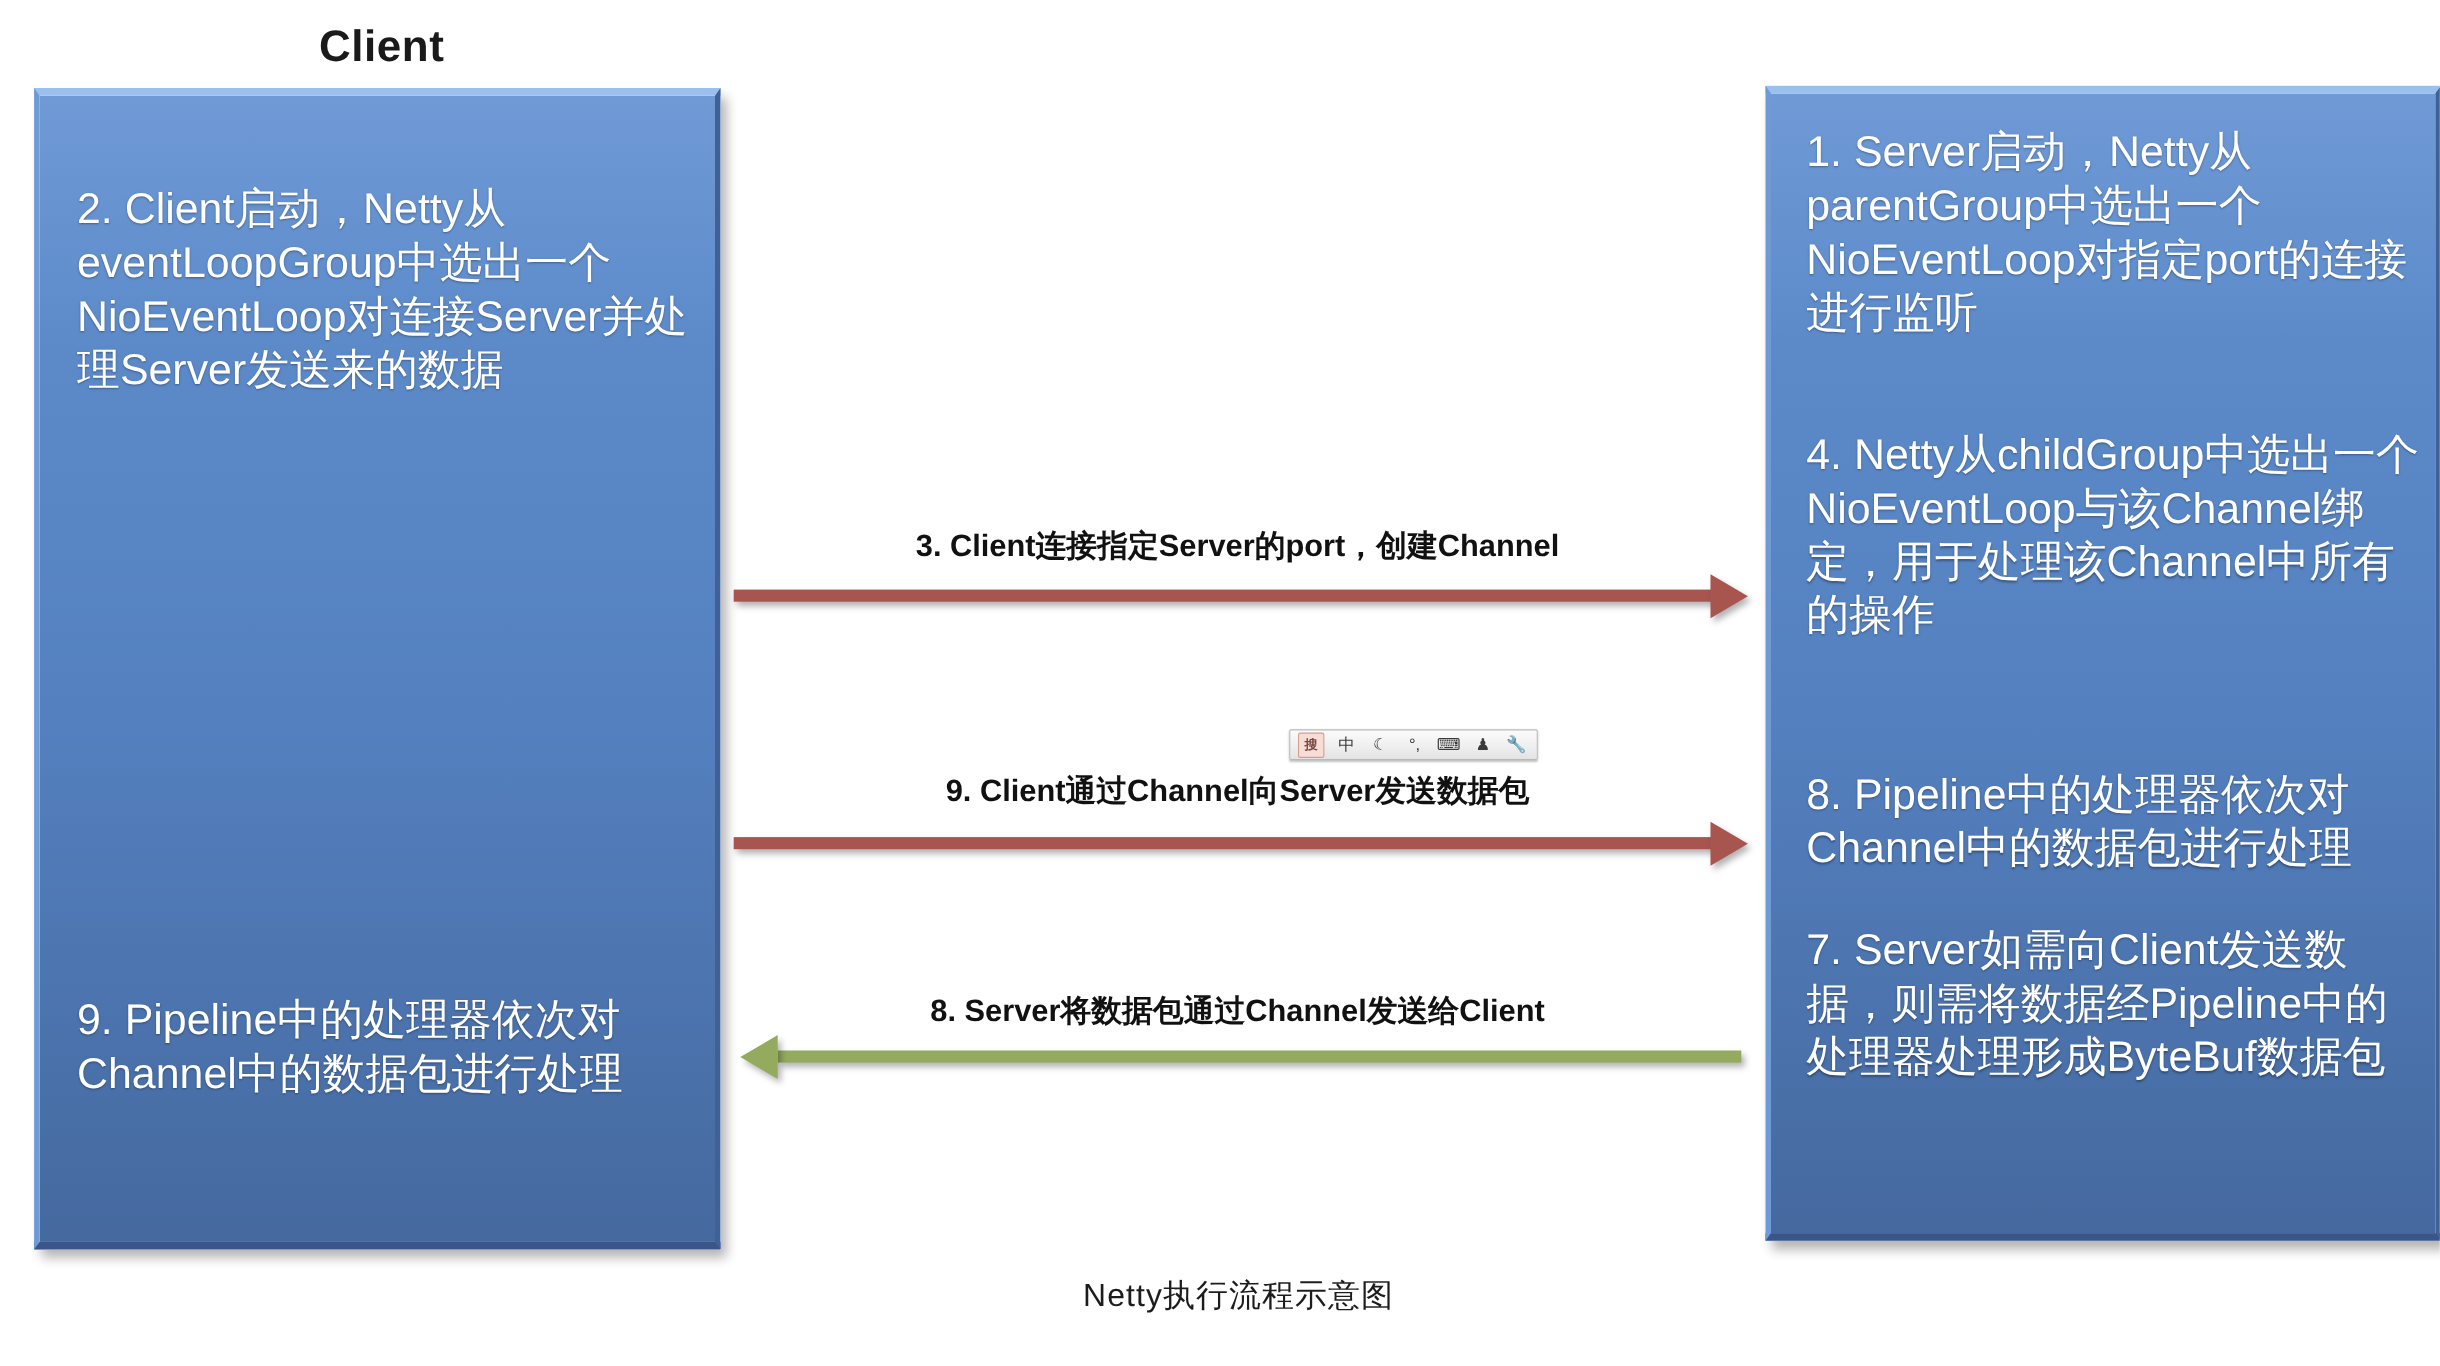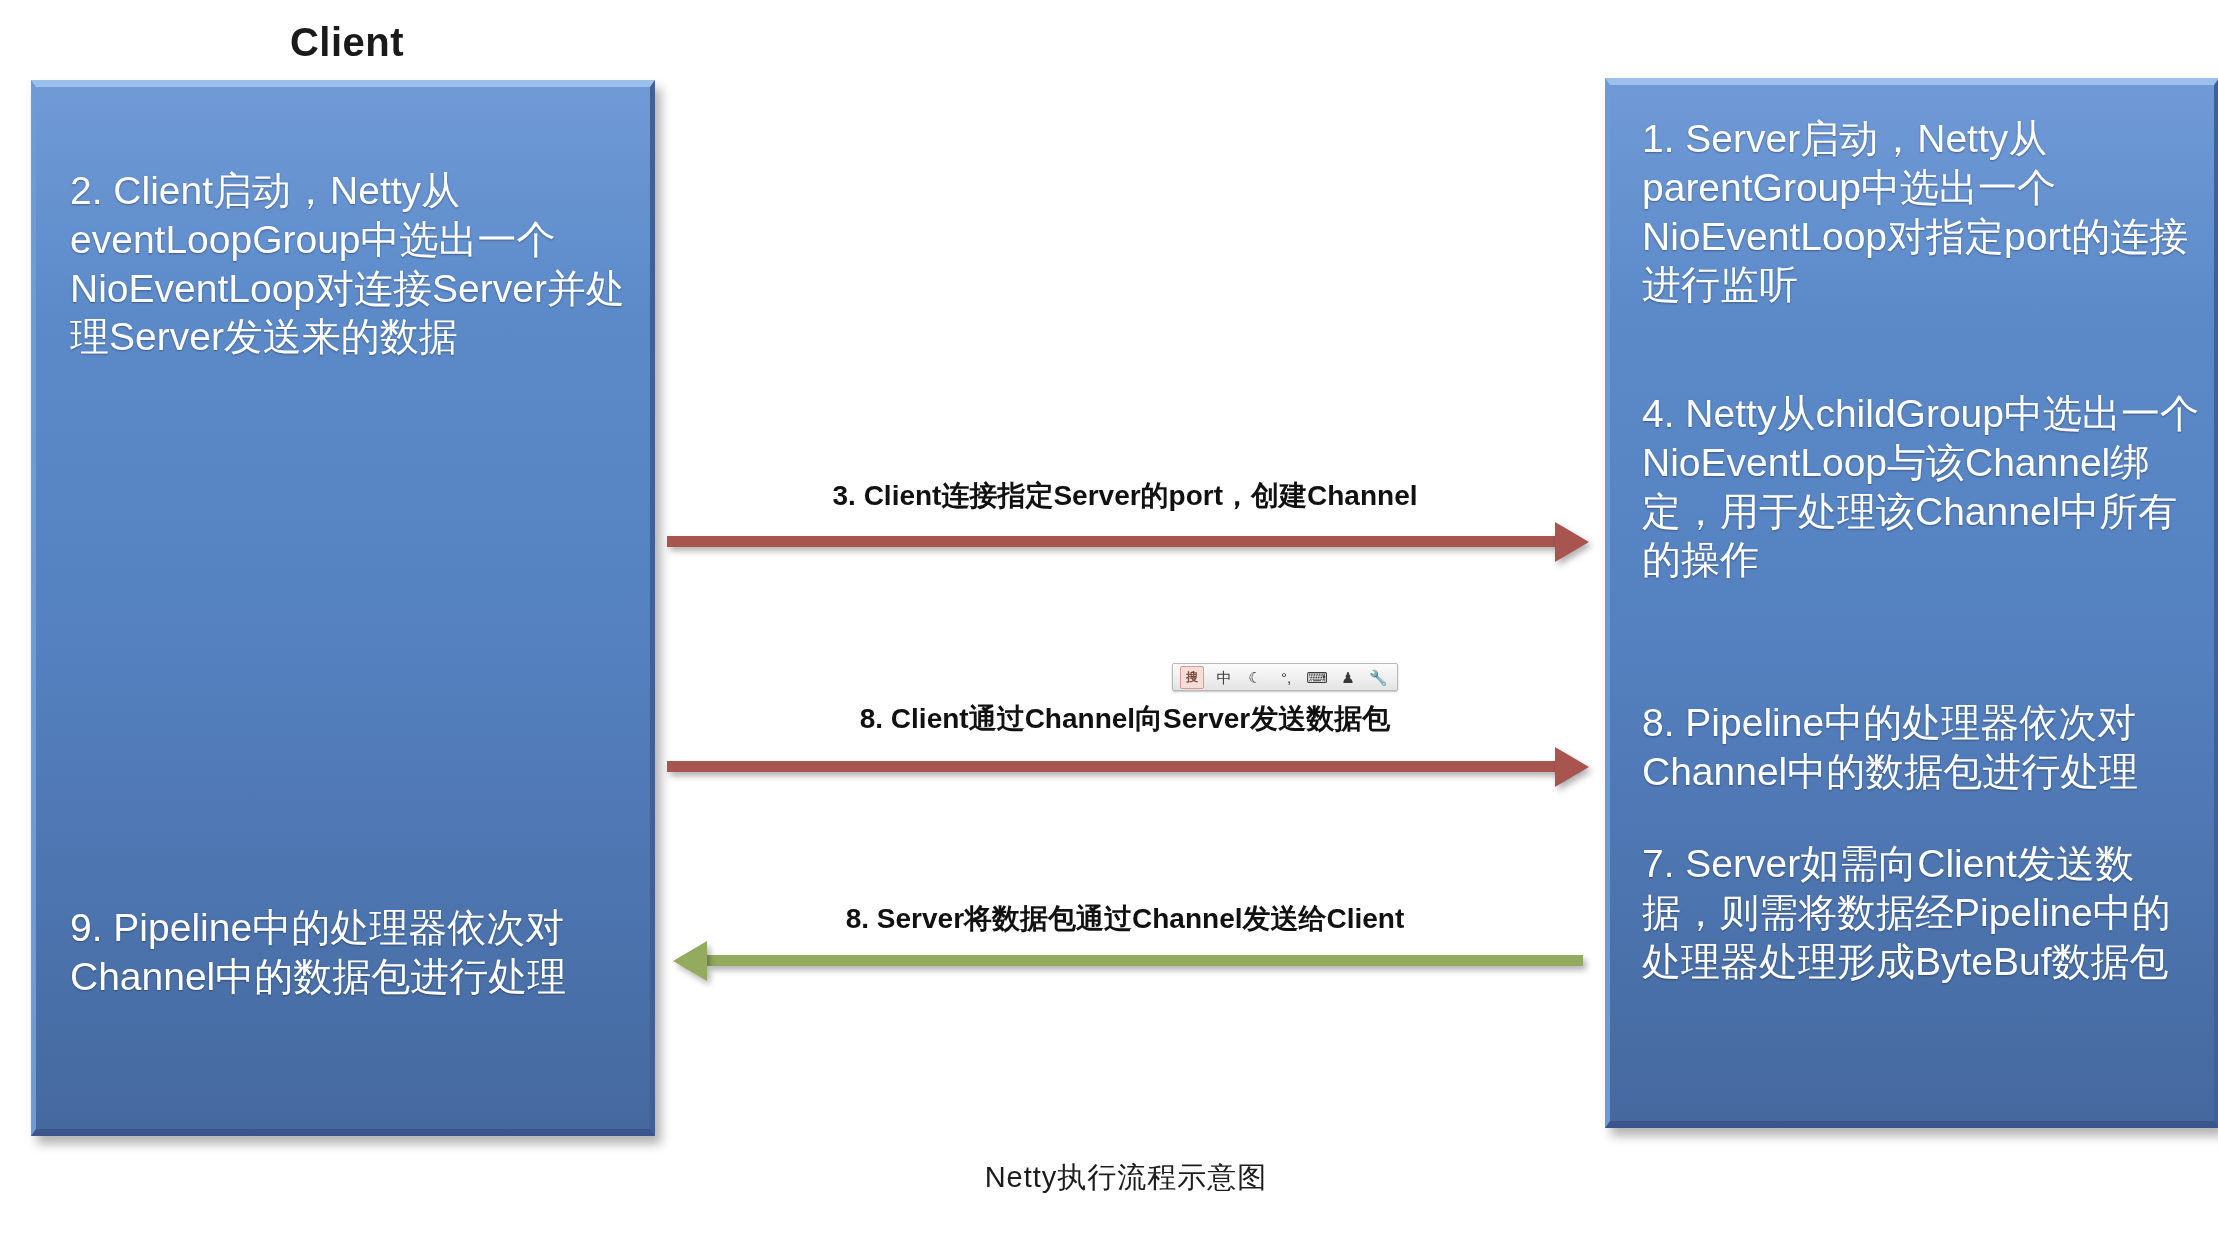--- a/index.html
+++ b/index.html
@@ -185,21 +185,21 @@
     <div class="box-para" id="server-p1">1. Server启动，Netty从parentGroup中选出一个NioEventLoop对指定port的连接进行监听</div>
     <div class="box-para" id="server-p2">4. Netty从childGroup中选出一个NioEventLoop与该Channel绑定，用于处理该Channel中所有的操作</div>
     <div class="box-para" id="server-p3">8. Pipeline中的处理器依次对Channel中的数据包进行处理</div>
     <div class="box-para" id="server-p4">7. Server如需向Client发送数据，则需将数据经Pipeline中的处理器处理形成ByteBuf数据包</div>
   </div>
 
   <div class="arrow-label" id="label-3">3. Client连接指定Server的port，创建Channel</div>
   <div class="arrow-line red" id="line-3"></div>
   <div class="arrow-head right red" id="head-3"></div>
 
-  <div class="arrow-label" id="label-5">8. Client通过Channel向Server发送数据包</div>
+  <div class="arrow-label" id="label-5">9. Client通过Channel向Server发送数据包</div>
   <div class="arrow-line red" id="line-5"></div>
   <div class="arrow-head right red" id="head-5"></div>
 
   <div class="arrow-label" id="label-8">8. Server将数据包通过Channel发送给Client</div>
   <div class="arrow-line green" id="line-8"></div>
   <div class="arrow-head left green" id="head-8"></div>
 
   <div id="ime-bar">
     <div class="ime-btn logo">搜</div>
     <div class="ime-btn">中</div>

